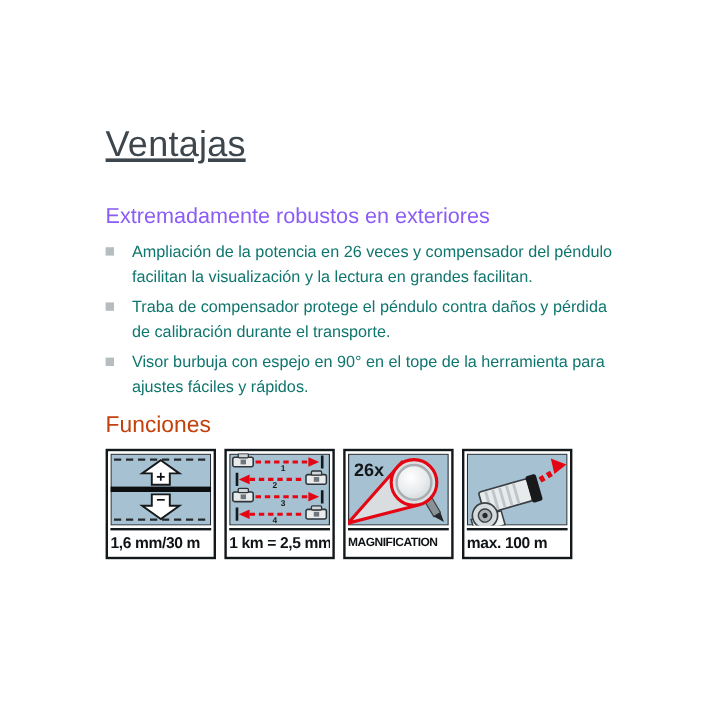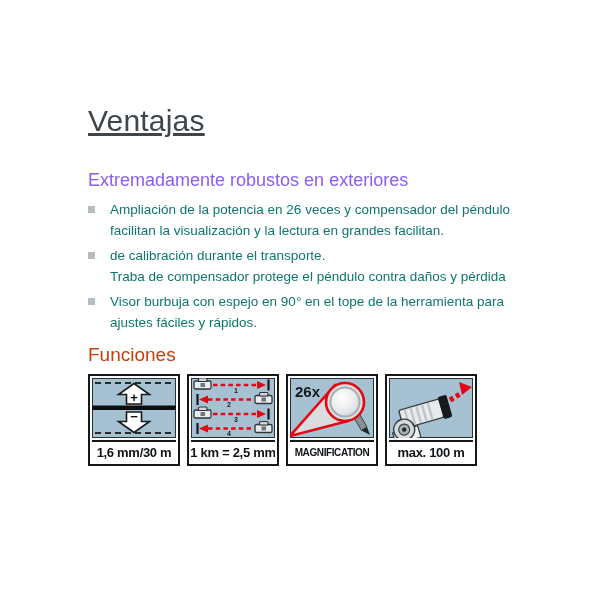--- a/index.html
+++ b/index.html
@@ -70,21 +70,21 @@
     background: #ffffff;
     padding: 2px;
   }
   .feature-box svg { display: block; }
   .feature-label {
     margin-top: 2px;
     border-top: 2px solid #13181b;
     height: 20px;
     display: flex;
     align-items: center;
-    justify-content: center;
+    justify-content: flex-start;
     font-weight: 700;
     font-size: 13px;
     letter-spacing: -0.3px;
     color: #101417;
     overflow: hidden;
   }
   .feature-label span { white-space: nowrap; }
   .feature-label.small-text span {
     font-size: 10px;
     letter-spacing: -0.4px;
@@ -100,22 +100,22 @@
   <h2 class="section-heading">Extremadamente robustos en exteriores</h2>
 
   <ul class="bullet-list">
     <li class="bullet-item">
       <span class="bullet-square"></span>
       <div class="bullet-line">Ampliación de la potencia en 26 veces y compensador del péndulo</div>
       <div class="bullet-line">facilitan la visualización y la lectura en grandes facilitan.</div>
     </li>
     <li class="bullet-item">
       <span class="bullet-square"></span>
+      <div class="bullet-line">Traba de compensador protege el péndulo contra daños y pérdida</div>
       <div class="bullet-line">de calibración durante el transporte.</div>
-      <div class="bullet-line">Traba de compensador protege el péndulo contra daños y pérdida</div>
     </li>
     <li class="bullet-item">
       <span class="bullet-square"></span>
       <div class="bullet-line">Visor burbuja con espejo en 90° en el tope de la herramienta para</div>
       <div class="bullet-line">ajustes fáciles y rápidos.</div>
     </li>
   </ul>
 
   <h3 class="functions-heading">Funciones</h3>
 

